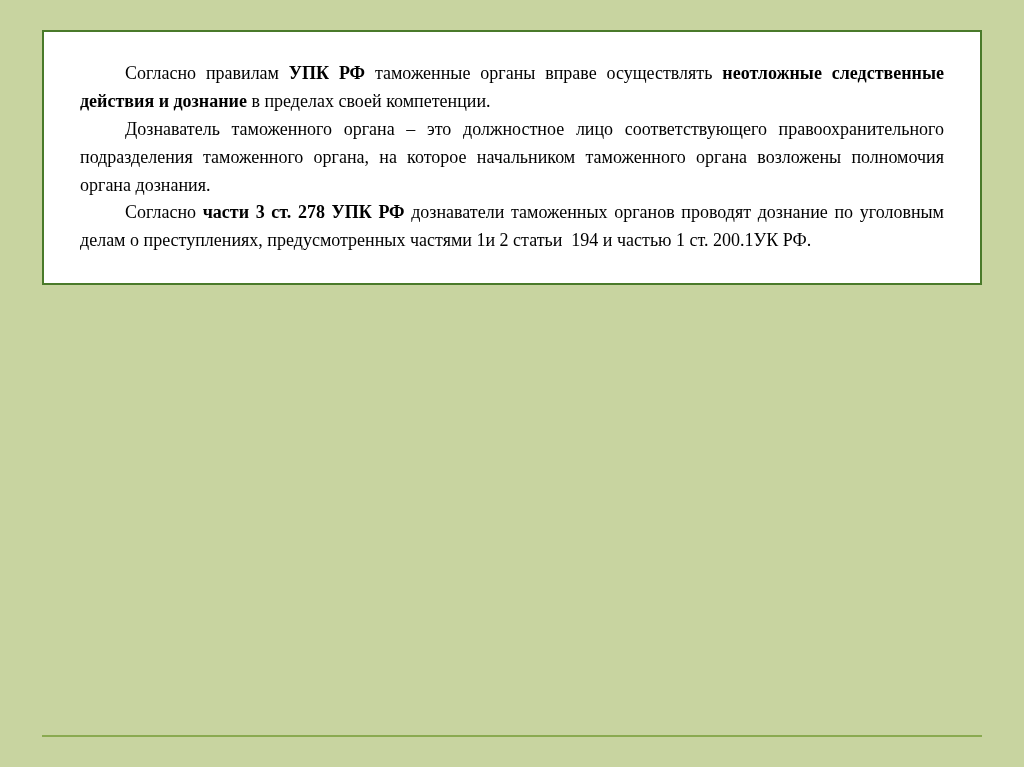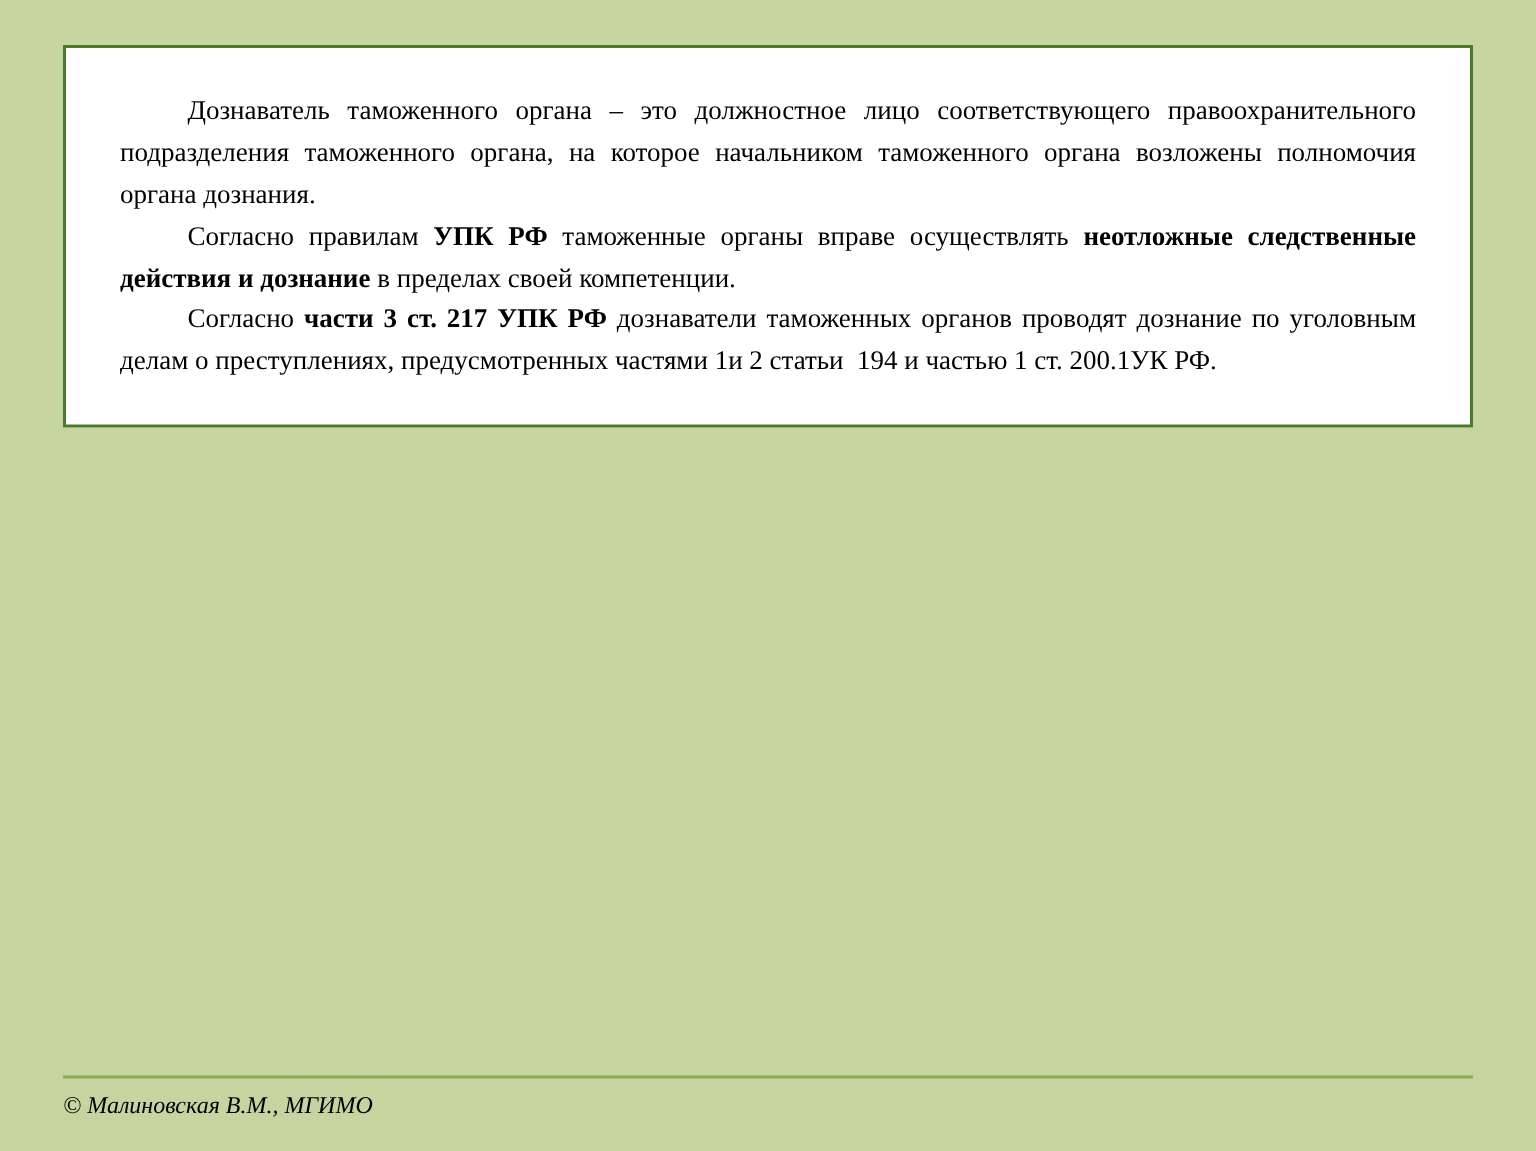--- a/index.html
+++ b/index.html
@@ -74,29 +74,28 @@
     .spacer {
       flex: 1;
     }
   </style>
 </head>
 <body>
 
 <div class="content-box">
   <div class="text-block">
     <p class="paragraph">
+      <span class="indent"></span>Согласно правилам <span class="bold">УПК РФ</span> таможенные органы вправе осуществлять <span class="bold">неотложные следственные действия и дознание</span> в пределах своей компетенции.
+    </p>
+    <p class="paragraph">
       <span class="indent"></span>Дознаватель таможенного органа – это должностное лицо соответствующего правоохранительного подразделения таможенного органа, на которое начальником таможенного органа возложены полномочия органа дознания.
     </p>
     <p class="paragraph">
-      <span class="indent"></span>Согласно правилам <span class="bold">УПК РФ</span> таможенные органы вправе осуществлять <span class="bold">неотложные следственные действия и дознание</span> в пределах своей компетенции.
-    </p>
-    <p class="paragraph">
-      <span class="indent"></span>Согласно <span class="bold">части 3 ст. 217 УПК РФ</span> дознаватели таможенных органов проводят дознание по уголовным делам о преступлениях, предусмотренных частями 1и 2 статьи &nbsp;194 и частью 1 ст. 200.1УК РФ.
+      <span class="indent"></span>Согласно <span class="bold">части 3 ст. 278 УПК РФ</span> дознаватели таможенных органов проводят дознание по уголовным делам о преступлениях, предусмотренных частями 1и 2 статьи &nbsp;194 и частью 1 ст. 200.1УК РФ.
     </p>
   </div>
 </div>
 
 <div class="spacer"></div>
 
 <div class="divider-area">
   <hr class="divider-line">
-  <div class="footer-text">© Малиновская В.М., МГИМО</div>
 </div>
 
 </body></html>

